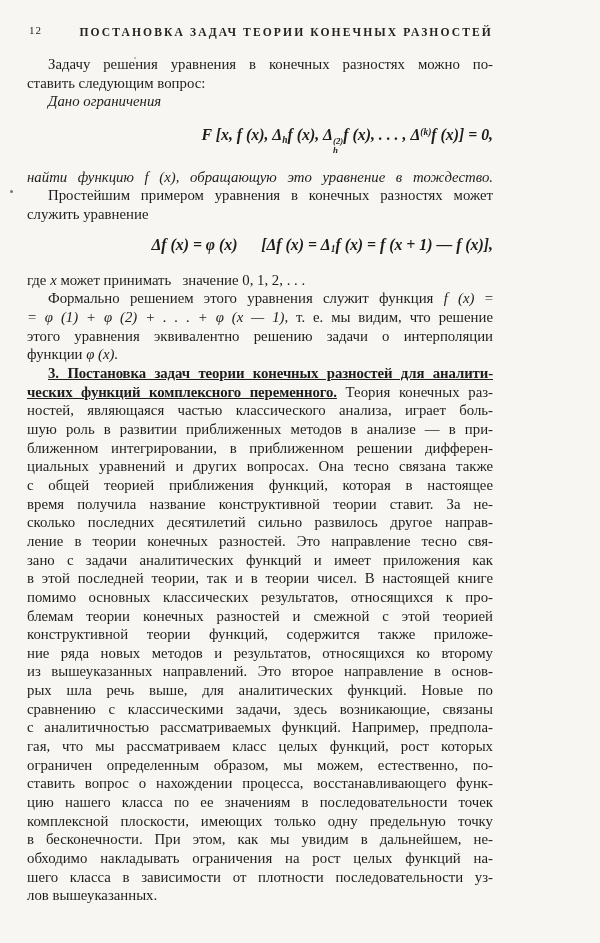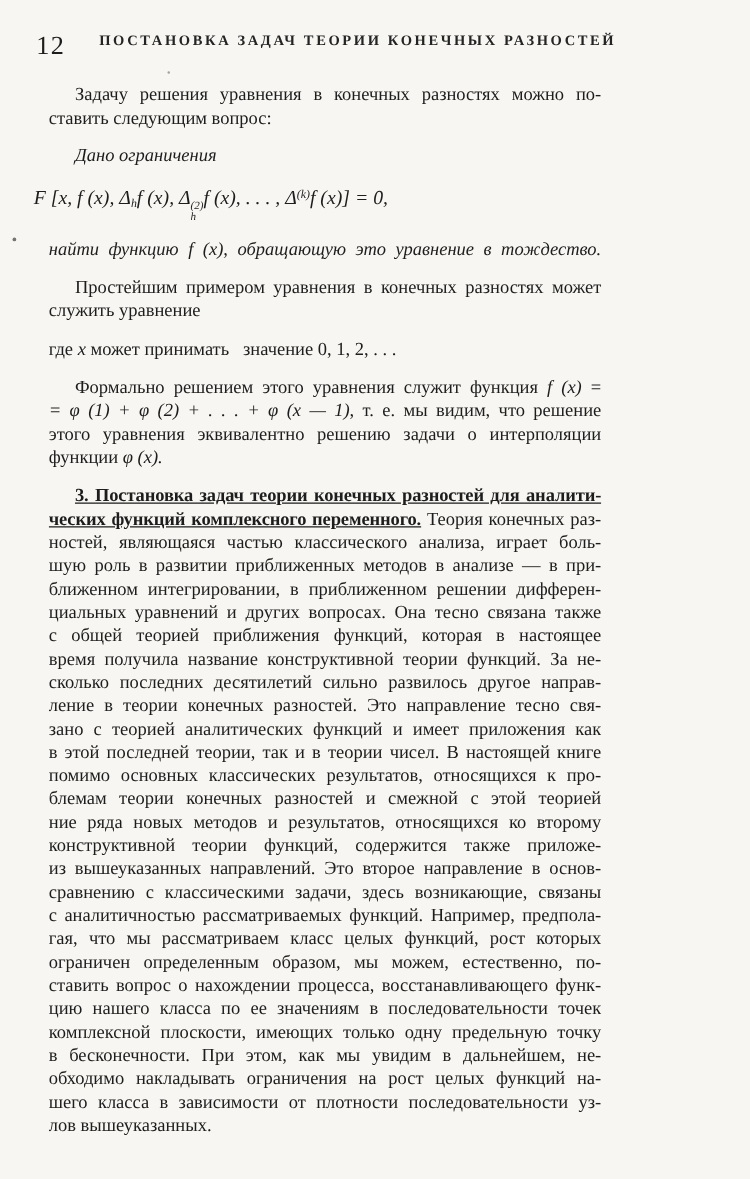--- a/index.html
+++ b/index.html
@@ -7,43 +7,43 @@
     width:600px;height:943px;
     background:#f7f6f2;
     font-family:"Liberation Serif","DejaVu Serif",serif;
     color:#1d1d1d;
     overflow:hidden;
     position:relative;
   }
   .page{position:absolute;inset:0;}
   
   .hdr{position:absolute;top:24px;left:27px;width:466px;height:18px;}
-  .pnum{position:absolute;left:2px;top:0;font-size:21px;letter-spacing:1px;}
+  .pnum{position:absolute;left:2px;top:0;font-size:11px;letter-spacing:1px;}
   .rtitle{
     display:block;text-align:right;
     font-size:11.6px;font-weight:700;letter-spacing:2.1px;
     color:#242424;white-space:nowrap;padding-top:2px;
   }
   
   .bodycol{position:absolute;top:55px;left:27px;width:466px;
     font-size:14.8px;line-height:18.65px;}
-  .block{margin:12px;}
+  .block{margin:0;}
   .line{
     white-space:nowrap;overflow:hidden;
     text-align:justify;
   }
   .line.j{text-align-last:justify;}
   .line.last{text-align-last:left;}
   .line.indent{text-indent:21px;}
   .it{font-style:italic;}
   .bseg{font-weight:700;letter-spacing:-0.1px;text-decoration:underline;}
   .iseg{font-style:italic;}
   .formula{
-    text-align:left;font-style:italic;font-size:15.8px;
-    margin:12px 0 12px 0;white-space:nowrap;
+    text-align:right;font-style:italic;font-size:15.8px;
+    margin:12px 0 12px 0;white-space:nowrap;font-weight:bold;
   }
   .sp{font-size:0.6em;font-style:italic;vertical-align:0.55em;letter-spacing:0;}
   .sb{font-size:0.6em;font-style:italic;vertical-align:-0.25em;}
   .stk{
     display:inline-flex;flex-direction:column;align-items:flex-start;
     font-size:0.56em;line-height:1.05;vertical-align:-0.45em;
   }
   .artifact-dot{
     position:absolute;left:10px;top:190px;width:3px;height:3px;
     background:#4a4a4a;border-radius:50%;opacity:.75;
@@ -73,47 +73,49 @@
           <span>(2)</span>
           <span>h</span>
         </span><span>f (x), . . . , Δ</span><span class="sp">(k)</span><span>f (x)] = 0,</span></div>
       <div class="block it">
         <div class="line j">найти функцию f (x), обращающую это уравнение в тождество.</div>
       </div>
       <div class="block">
         <div class="line j indent">Простейшим примером уравнения в конечных разностях может</div>
         <div class="line last">служить уравнение</div>
       </div>
+      <div class="block formula"><span>Δf (x) = φ (x)  [Δf (x) = Δ</span><span class="sb">1</span><span>f (x) = f (x + 1) — f (x)],</span></div>
       <div class="block">
         <div class="line last"><span>где </span><span class="iseg">x</span><span> может принимать  значение 0, 1, 2, . . .</span></div>
       </div>
       <div class="block">
         <div class="line j indent"><span>Формально решением этого уравнения служит функция </span><span class="iseg">f (x)</span><span> =</span></div>
         <div class="line j"><span class="iseg">= φ (1) + φ (2) + . . . + φ (x — 1),</span><span> т. е. мы видим, что решение</span></div>
         <div class="line j">этого уравнения эквивалентно решению задачи о интерполяции</div>
         <div class="line last"><span>функции </span><span class="iseg">φ (x).</span></div>
       </div>
       <div class="block">
         <div class="line j indent"><span class="bseg">3. Постановка задач теории конечных разностей для аналити-</span></div>
         <div class="line j"><span class="bseg">ческих функций комплексного переменного.</span><span> Теория конечных раз-</span></div>
         <div class="line j">ностей, являющаяся частью классического анализа, играет боль-</div>
         <div class="line j">шую роль в развитии приближенных методов в анализе — в при-</div>
         <div class="line j">ближенном интегрировании, в приближенном решении дифферен-</div>
         <div class="line j">циальных уравнений и других вопросах. Она тесно связана также</div>
         <div class="line j">с общей теорией приближения функций, которая в настоящее</div>
-        <div class="line j">время получила название конструктивной теории функций. За не-</div>
+        <div class="line j">время получила название конструктивной теории ставит. За не-</div>
         <div class="line j">сколько последних десятилетий сильно развилось другое направ-</div>
         <div class="line j">ление в теории конечных разностей. Это направление тесно свя-</div>
-        <div class="line j">зано с теорией аналитических функций и имеет приложения как</div>
+        <div class="line j">зано с задачи аналитических функций и имеет приложения как</div>
         <div class="line j">в этой последней теории, так и в теории чисел. В настоящей книге</div>
         <div class="line j">помимо основных классических результатов, относящихся к про-</div>
         <div class="line j">блемам теории конечных разностей и смежной с этой теорией</div>
+        <div class="line j">конструктивной теории функций, содержится также приложе-</div>
         <div class="line j">ние ряда новых методов и результатов, относящихся ко второму</div>
-        <div class="line j">конструктивной теории функций, содержится также приложе-</div>
         <div class="line j">из вышеуказанных направлений. Это второе направление в основ-</div>
+        <div class="line j">рых шла речь выше, для аналитических функций. Новые по</div>
         <div class="line j">сравнению с классическими задачи, здесь возникающие, связаны</div>
         <div class="line j">с аналитичностью рассматриваемых функций. Например, предпола-</div>
         <div class="line j">гая, что мы рассматриваем класс целых функций, рост которых</div>
         <div class="line j">ограничен определенным образом, мы можем, естественно, по-</div>
         <div class="line j">ставить вопрос о нахождении процесса, восстанавливающего функ-</div>
         <div class="line j">цию нашего класса по ее значениям в последовательности точек</div>
         <div class="line j">комплексной плоскости, имеющих только одну предельную точку</div>
         <div class="line j">в бесконечности. При этом, как мы увидим в дальнейшем, не-</div>
         <div class="line j">обходимо накладывать ограничения на рост целых функций на-</div>
         <div class="line j">шего класса в зависимости от плотности последовательности уз-</div>

